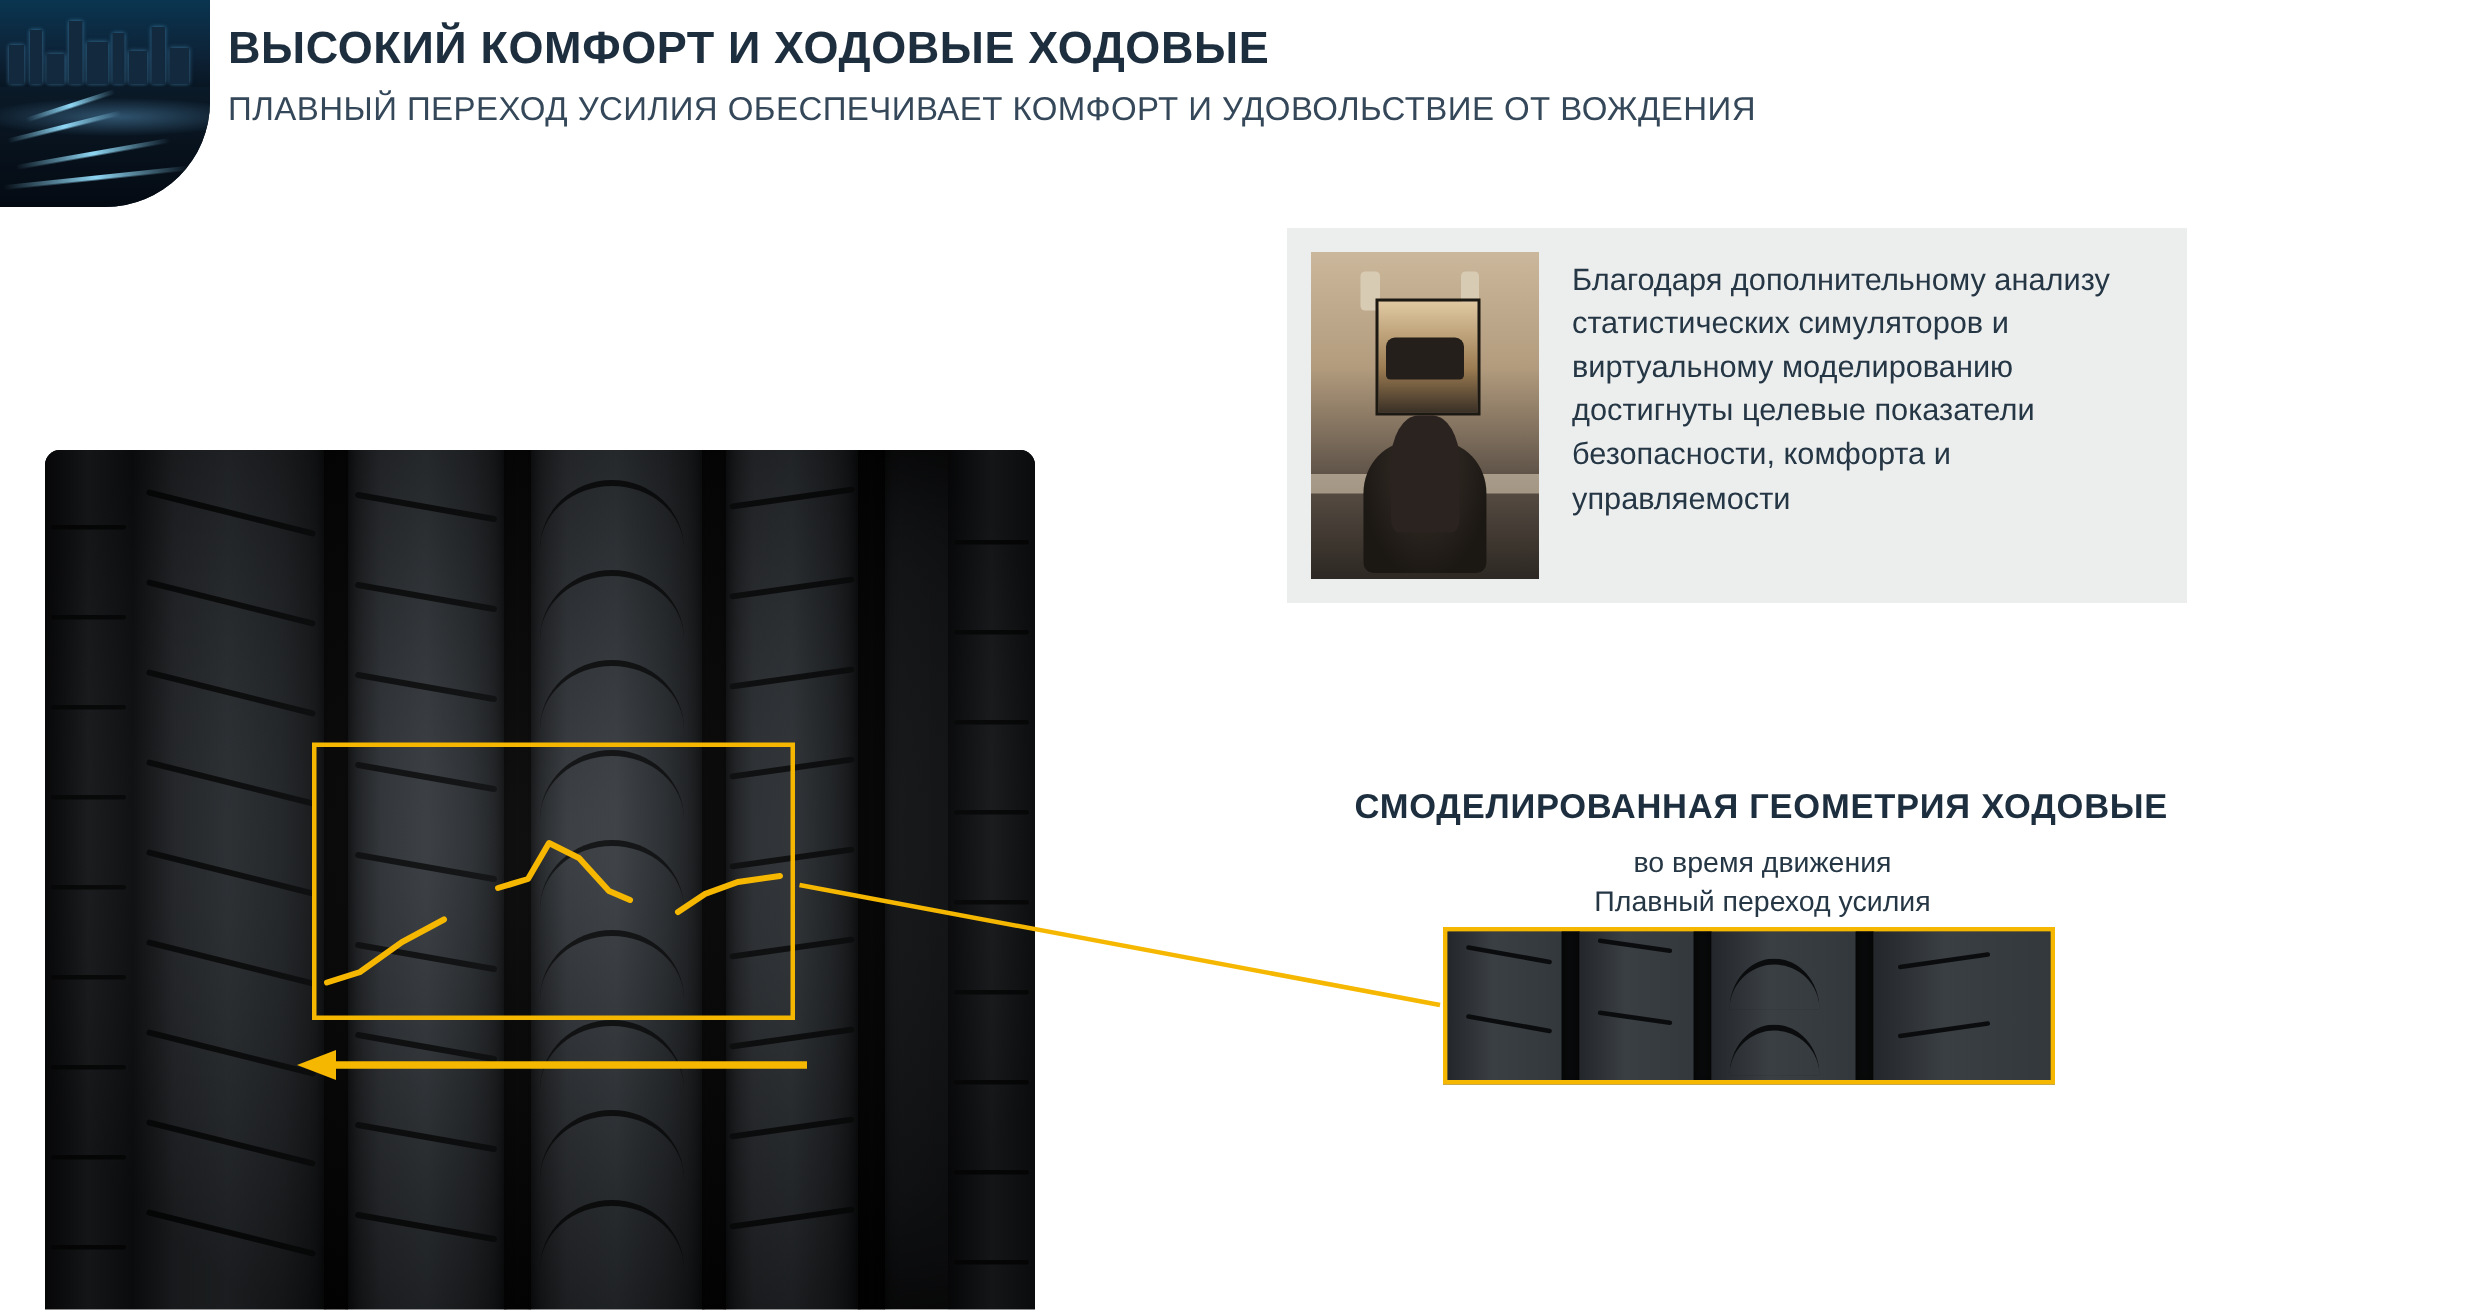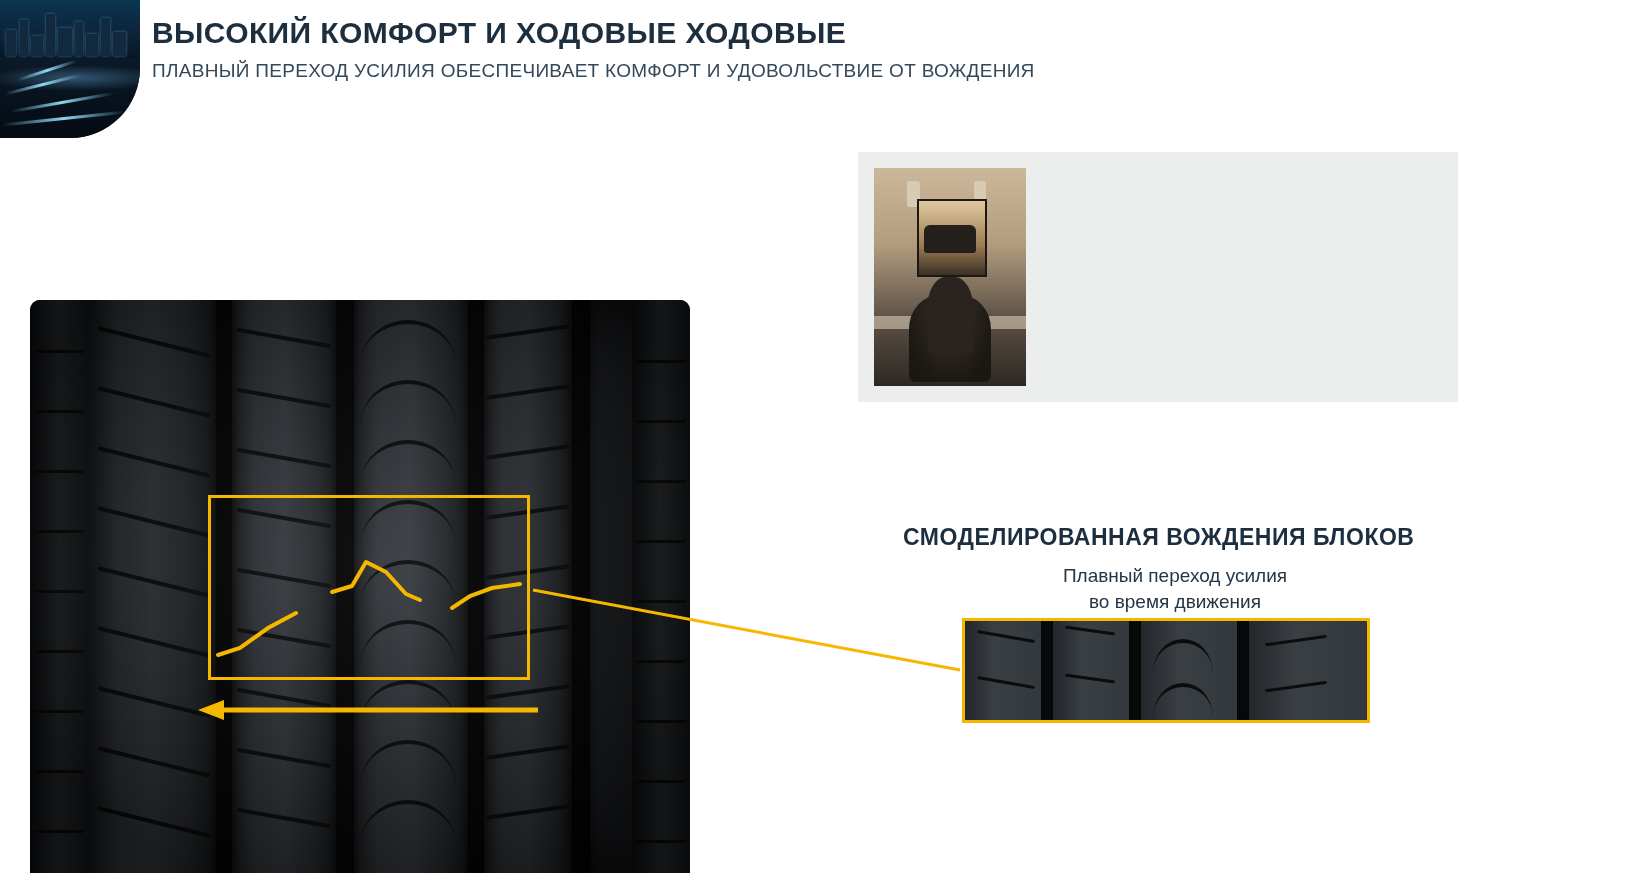--- a/index.html
+++ b/index.html
@@ -71,21 +71,21 @@
     font-size: 30px;
     font-weight: bold;
     letter-spacing: .4px;
     color: #1d2e3e;
     white-space: nowrap;
   }
   .subtitle {
     position: absolute;
     left: 152px;
     top: 60px;
-    font-size: 19px;
+    font-size: 22px;
     letter-spacing: .3px;
     color: #35485a;
     white-space: nowrap;
   }
 
   
   .callout {
     position: absolute;
     left: 858px;
     top: 152px;
@@ -327,20 +327,21 @@
 <div class="callout">
   <div class="callout-photo">
     <div class="lamp" style="left:22%;"></div>
     <div class="lamp" style="left:66%;"></div>
     <div class="screen"></div>
     <div class="car"></div>
     <div class="desk"></div>
     <div class="rig"></div>
     <div class="person"></div>
   </div>
+  <div class="callout-text">Благодаря дополнительному анализу статистических симуляторов и виртуальному моделированию достигнуты целевые показатели безопасности, комфорта и управляемости</div>
 </div>
 
 <div class="tire">
   <div class="shoulder left"></div>
   <div class="shoulder right"></div>
 
   <div class="rib" style="left:58px;  width:128px;"></div>
   <div class="rib" style="left:200px; width:108px;"></div>
   <div class="rib" style="left:322px; width:118px;"></div>
   <div class="rib" style="left:452px; width:92px;"></div>
@@ -421,24 +422,24 @@
   <path d="M452 608 L470 596 L492 588 L520 584" stroke="#f5b700" stroke-width="4" fill="none" stroke-linecap="round"></path>
 
   <path d="M533 590 L960 670" stroke="#f5b700" stroke-width="3" fill="none"></path>
 
   <g>
     <line x1="206" y1="710" x2="538" y2="710" stroke="#f5b700" stroke-width="5"></line>
     <polygon points="198,710 224,700 224,720" fill="#f5b700"></polygon>
   </g>
 </svg>
 
-<div class="section-title">СМОДЕЛИРОВАННАЯ ВОЖДЕНИЯ БЛОКОВ</div>
+<div class="section-title">СМОДЕЛИРОВАННАЯ ГЕОМЕТРИЯ ХОДОВЫЕ</div>
 <div class="section-sub">
+  <div>во время движения</div>
   <div>Плавный переход усилия</div>
-  <div>во время движения</div>
 </div>
 
 <div class="detail-box">
   <div class="d-rib" style="left:0;    width:76px;"></div>
   <div class="d-groove" style="left:76px; width:12px;"></div>
   <div class="d-rib" style="left:88px;  width:76px;"></div>
   <div class="d-groove" style="left:164px; width:12px;"></div>
   <div class="d-rib" style="left:176px; width:96px;"></div>
   <div class="d-groove" style="left:272px; width:12px;"></div>
   <div class="d-rib" style="left:284px; width:118px;"></div>

